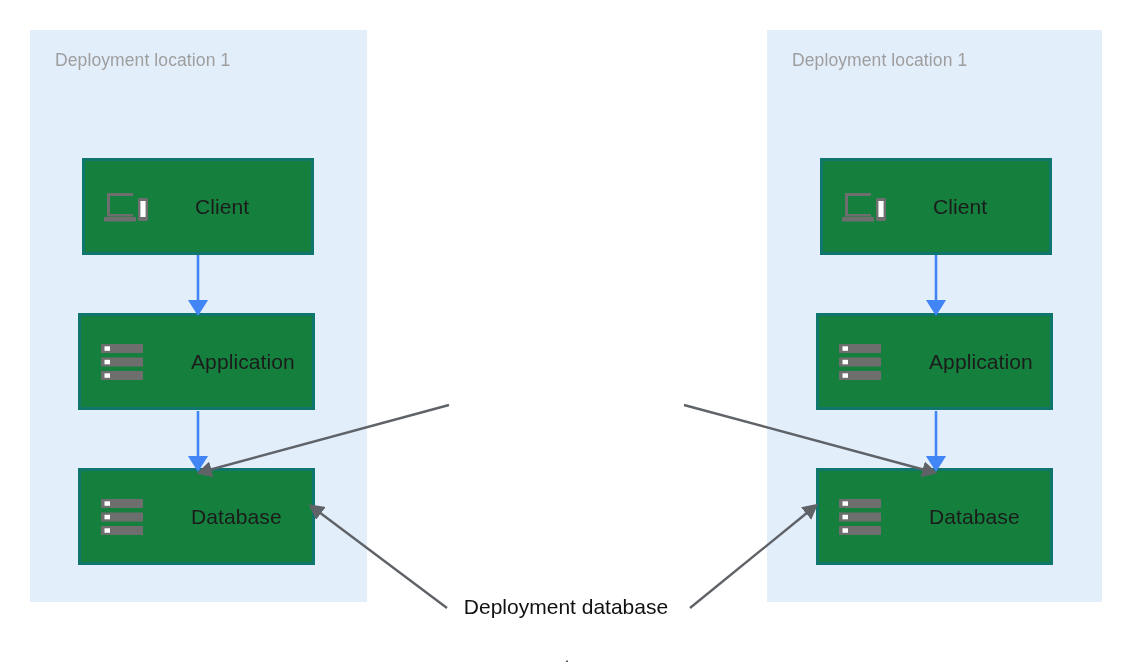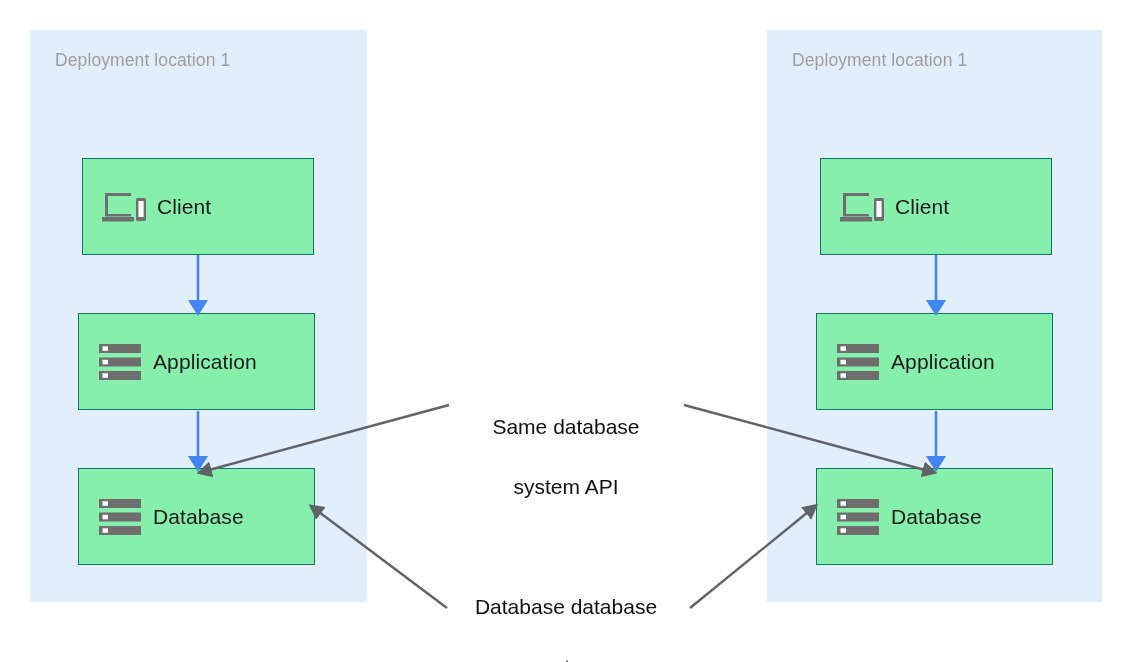--- a/index.html
+++ b/index.html
@@ -32,26 +32,27 @@
     left: 25px;
     top: 20px;
     font-size: 17.5px;
     color: #9e9e9e;
     letter-spacing: 0.1px;
     white-space: nowrap;
   }
 
   .node {
     position: absolute;
-    background: #86efac;
-    border: 1px solid #0f766e;
+    background: #15803d;
+    border: 3px solid #0f766e;
     box-sizing: border-box;
     display: flex;
     align-items: center;
     height: 97px;
+    gap: 36px;
   }
   .node .icon-wrap {
     width: 66px;
     display: flex;
     align-items: center;
     justify-content: center;
     flex: none;
     margin-left: 8px;
   }
   .node .node-label {
@@ -201,23 +202,19 @@
     <line x1="936" y1="255" x2="936" y2="303" stroke="#4285f4" stroke-width="2.6" marker-end="url(#blue-arrow)"></line>
     <line x1="936" y1="411" x2="936" y2="459" stroke="#4285f4" stroke-width="2.6" marker-end="url(#blue-arrow)"></line>
 
     <line x1="449" y1="405" x2="209" y2="470" stroke="#5f6368" stroke-width="2.4" marker-end="url(#gray-arrow)"></line>
     <line x1="684" y1="405" x2="925" y2="470" stroke="#5f6368" stroke-width="2.4" marker-end="url(#gray-arrow)"></line>
 
     <line x1="447" y1="608" x2="319" y2="512" stroke="#5f6368" stroke-width="2.4" marker-end="url(#gray-arrow)"></line>
     <line x1="690" y1="608" x2="808" y2="512" stroke="#5f6368" stroke-width="2.4" marker-end="url(#gray-arrow)"></line>
   </svg>
 
-  <div class="annotation" id="ann-api">
-    <div>Same database</div>
-    <div>system API</div>
-  </div>
 
   <div class="annotation" id="ann-diff">
-    <div>Database database</div>
+    <div>Deployment database</div>
     <div>system</div>
   </div>
 
 </div>
 
 </body></html>

